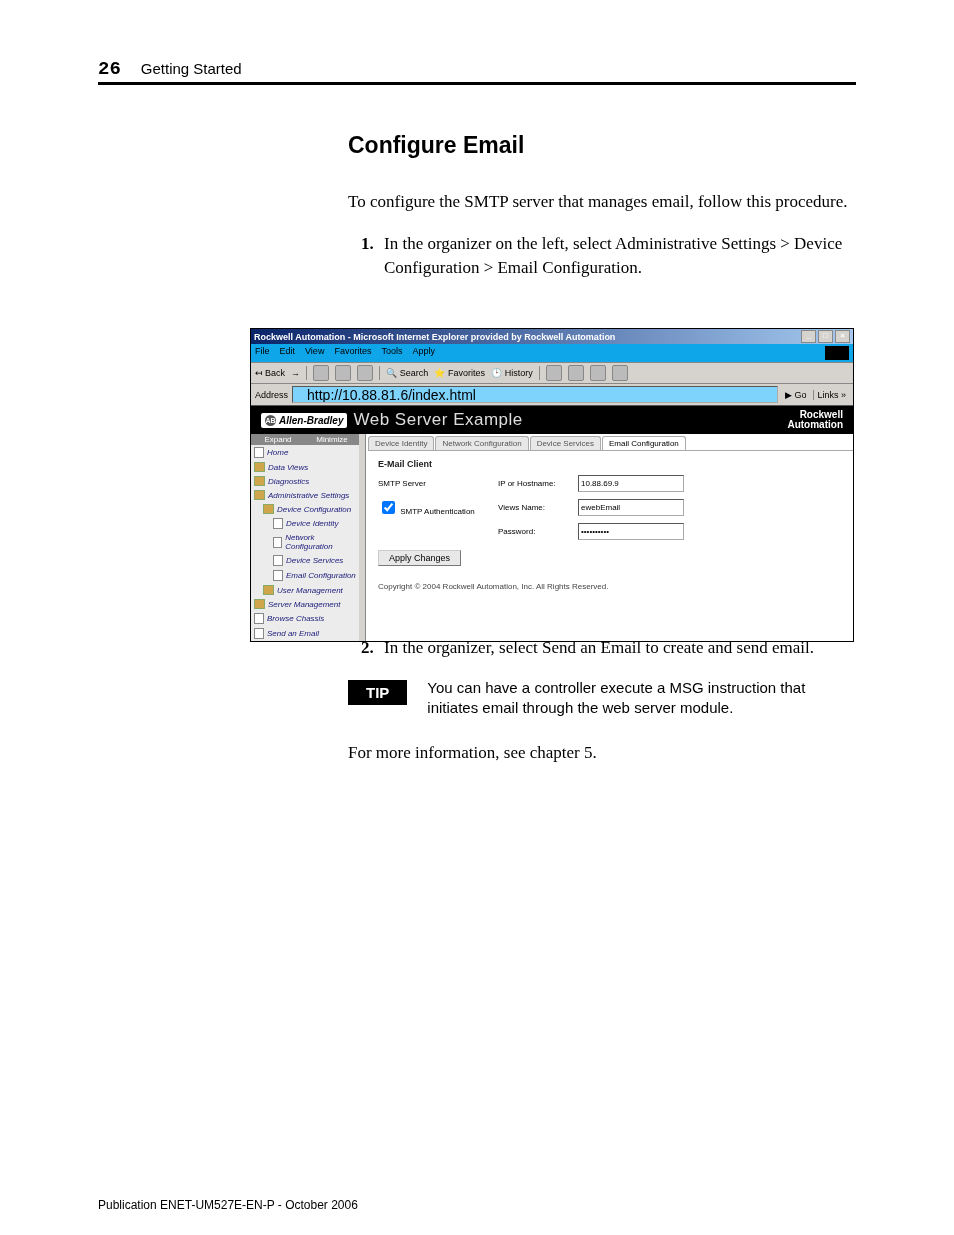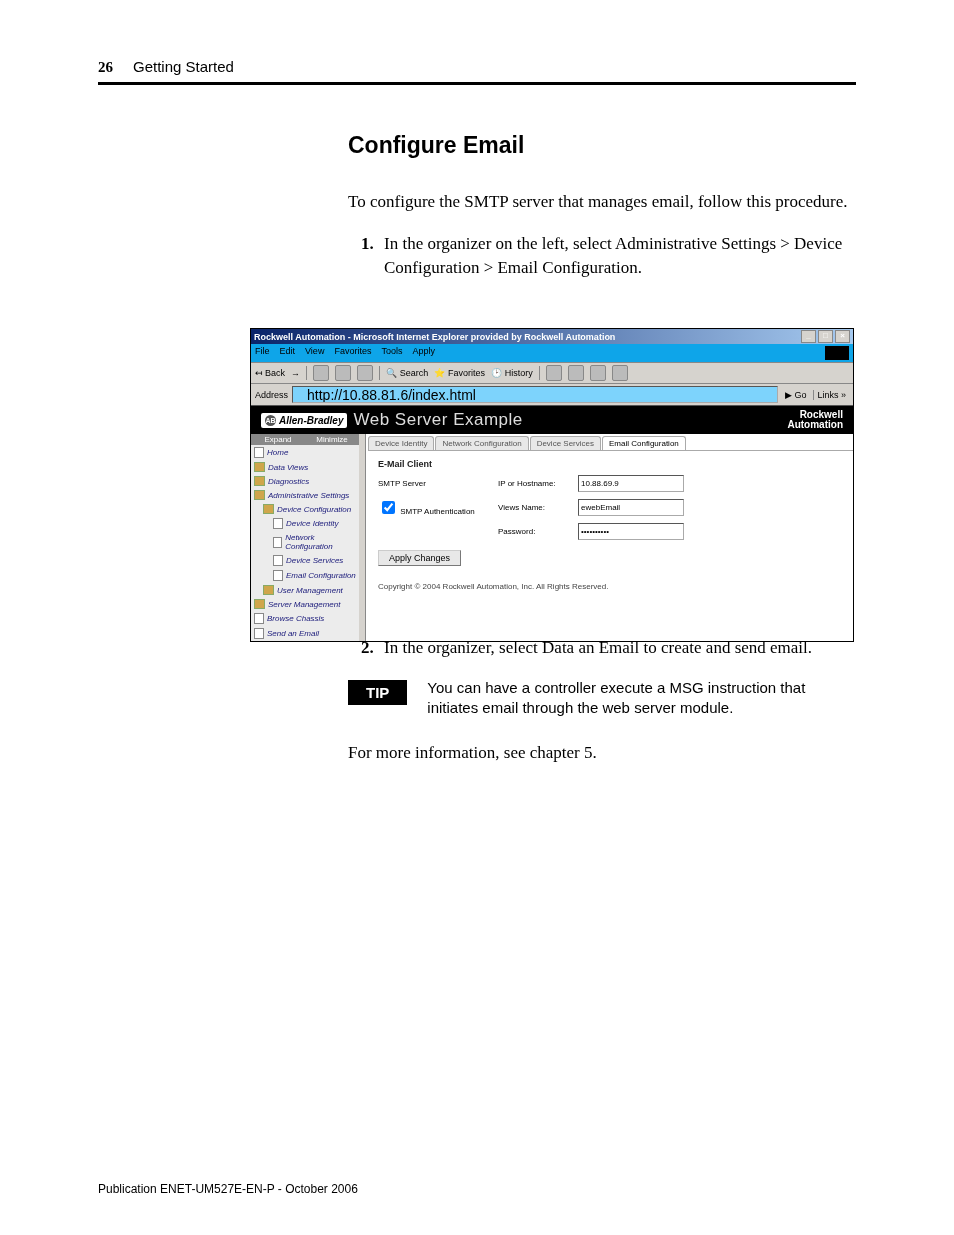--- a/index.html
+++ b/index.html
@@ -14,21 +14,21 @@
     font-size: 16px;
   }
 
   
   .page-head {
     position: absolute;
     top: 58px;
     left: 98px;
     right: 98px;
   }
-  .page-num { font-family: Liberation Serif, serif; font-weight: bold; font-size: 15px; }
+  .page-num { font-family: Liberation Mono, monospace; font-weight: bold; font-size: 19px; }
   .section-name { font-family: Arial, Helvetica, sans-serif; font-size: 15px; margin-left: 16px; }
   .rule {
     position: absolute;
     left: 98px; right: 98px;
     top: 82px;
     height: 3px;
     background: #000;
   }
 
   .content {
@@ -146,21 +146,21 @@
     font-weight:bold; font-size:15px;
     padding:4px 18px;
     white-space:nowrap;
     margin-top:2px;
   }
   .tip-text { font-family: Arial, Helvetica, sans-serif; font-size:15px; line-height:1.35; }
 
   .footer {
     position:absolute;
     left:98px;
-    bottom:39px;
+    bottom:23px;
     font-family: Arial, sans-serif;
     font-size:12px;
   }
 </style>
 </head>
 <body>
 
 <div class="page-head">
   <span class="page-num">26</span>
   <span class="section-name">Getting Started</span>
@@ -322,21 +322,21 @@
           <button class="apply-btn">Apply Changes</button>
           <div class="copyright">Copyright © 2004 Rockwell Automation, Inc. All Rights Reserved.</div>
         </div>
       </div>
     </div>
   </div>
 </div>
 
 <div class="post-figure">
   <ol class="steps" start="2">
-    <li>In the organizer, select Data an Email to create and send email.</li>
+    <li>In the organizer, select Send an Email to create and send email.</li>
   </ol>
   <div class="tip-row">
     <div class="tip-badge">TIP</div>
     <div class="tip-text">You can have a controller execute a MSG instruction that initiates email through the web server module.</div>
   </div>
   <p class="body" style="margin-top:24px;">For more information, see chapter 5.</p>
 </div>
 
 <div class="footer">Publication ENET-UM527E-EN-P - October 2006</div>
 

